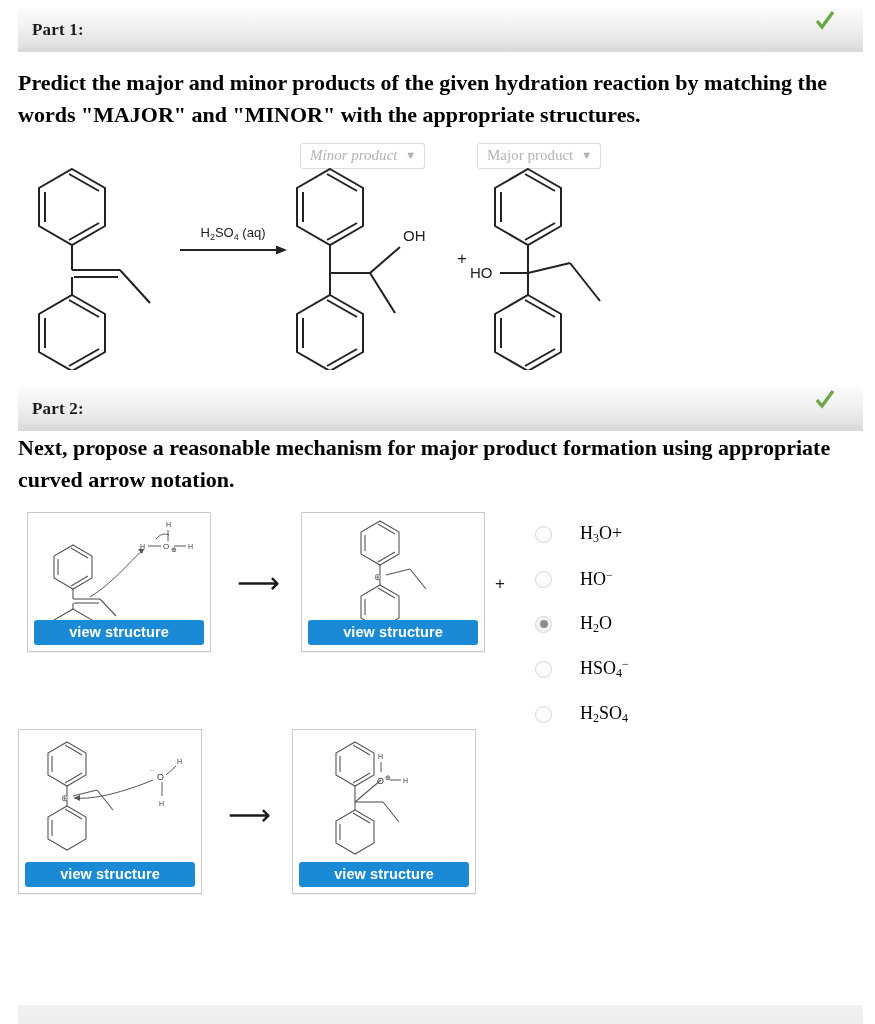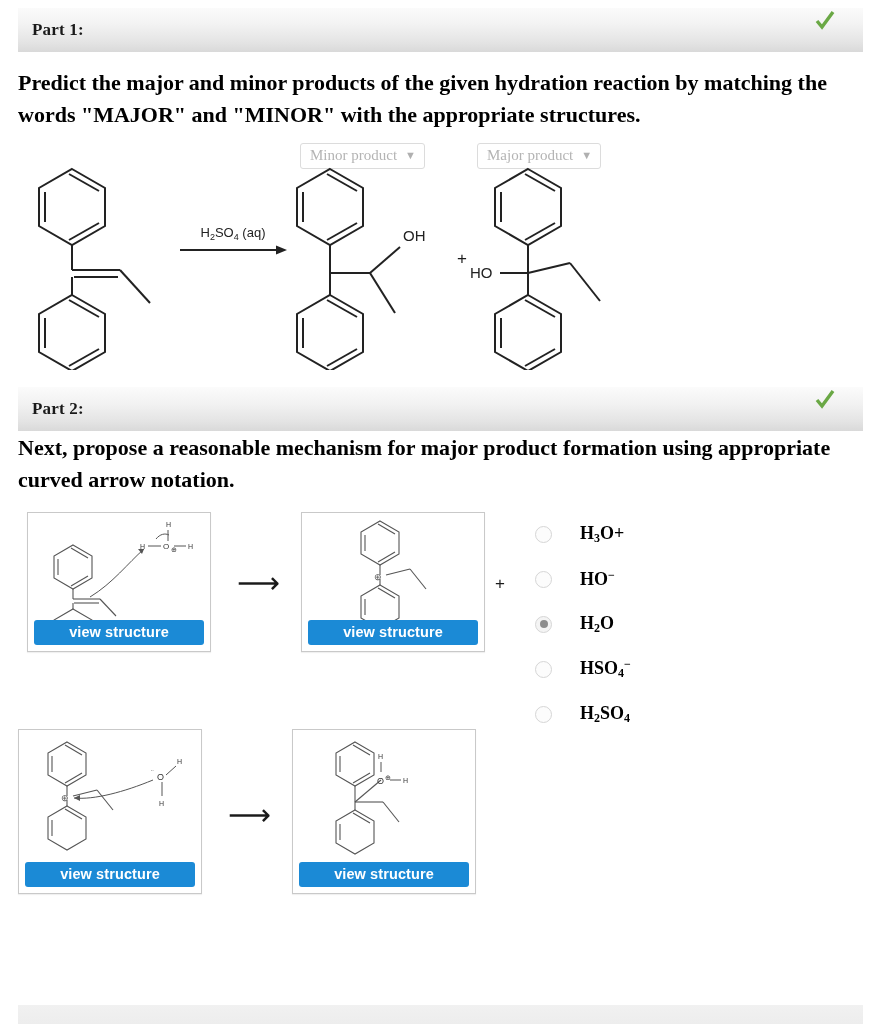--- a/index.html
+++ b/index.html
@@ -134,21 +134,21 @@
     content: "";
     position: absolute;
     left: 3.5px; top: 3.5px;
     width: 8px; height: 8px;
     border-radius: 50%;
     background: #8d8d8d;
   }
   .radio-label {
     margin-left: 28px;
     font-family: "Liberation Serif", serif;
-    font-weight: bold;
+    font-weight: normal;
     font-size: 18px;
     color: #000;
     white-space: nowrap;
   }
   .radio-label sub { font-size: 12px; vertical-align: -3px; }
   .radio-label sup { font-size: 12px; vertical-align: 6px; }
 
   .bottom-band {
     position: absolute;
     left: 18px;
@@ -166,21 +166,21 @@
     <span class="part-label">Part 1:</span>
     <svg class="check-icon" viewBox="0 0 20 22">
       <path d="M2 11 L7 17 L18 2" stroke="#6aa845" stroke-width="3.4" fill="none" stroke-linecap="butt"></path>
     </svg>
   </div>
 
   <div class="prompt" style="margin-top:23px;">Predict the major and minor products of the given hydration reaction by matching the words "MAJOR" and "MINOR" with the appropriate structures.</div>
 
   <div class="p1-wrap">
 
-    <div class="dropdown" style="left:300px; top:6px;">
+    <div class="dropdown" style="left:300px; top:6px;font-style:italic;">
       <span>Minor product</span>
       <span class="dd-caret">▼</span>
     </div>
     <div class="dropdown" style="left:477px; top:6px;">
       <span>Major product</span>
       <span class="dd-caret">▼</span>
     </div>
 
     <svg class="struct-svg" style="left:10px; top:18px;" width="175" height="215" viewBox="0 0 175 215">
       <g stroke="#222" stroke-width="2" fill="none">

